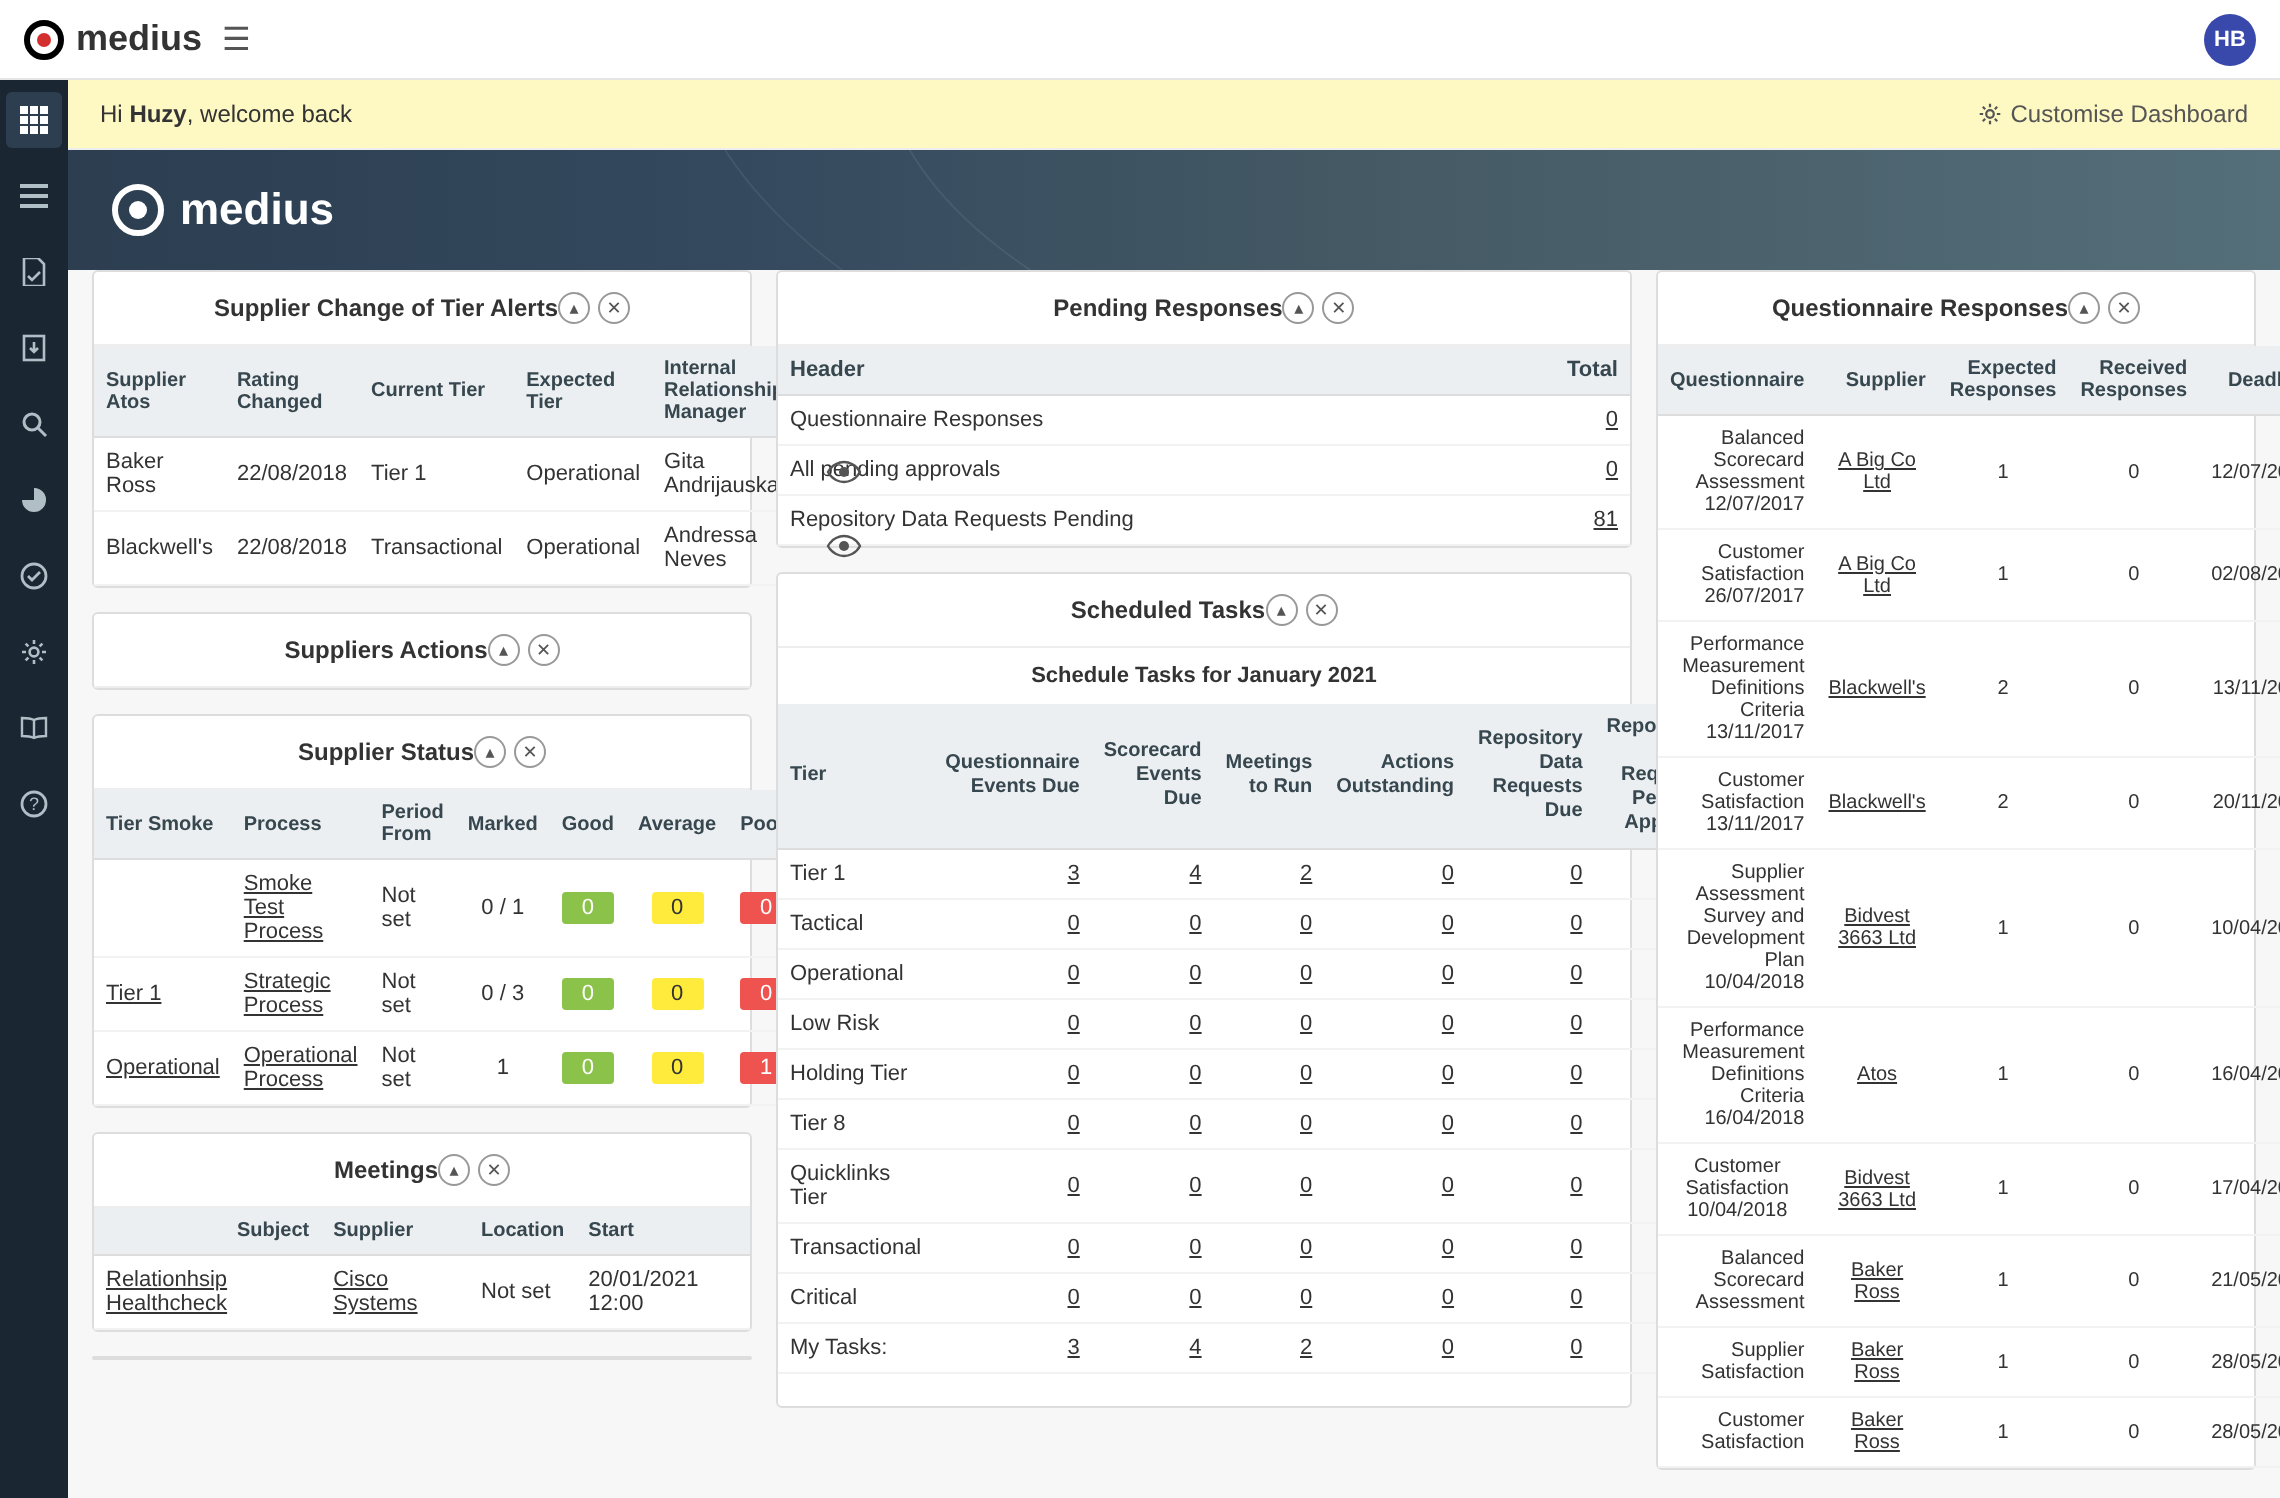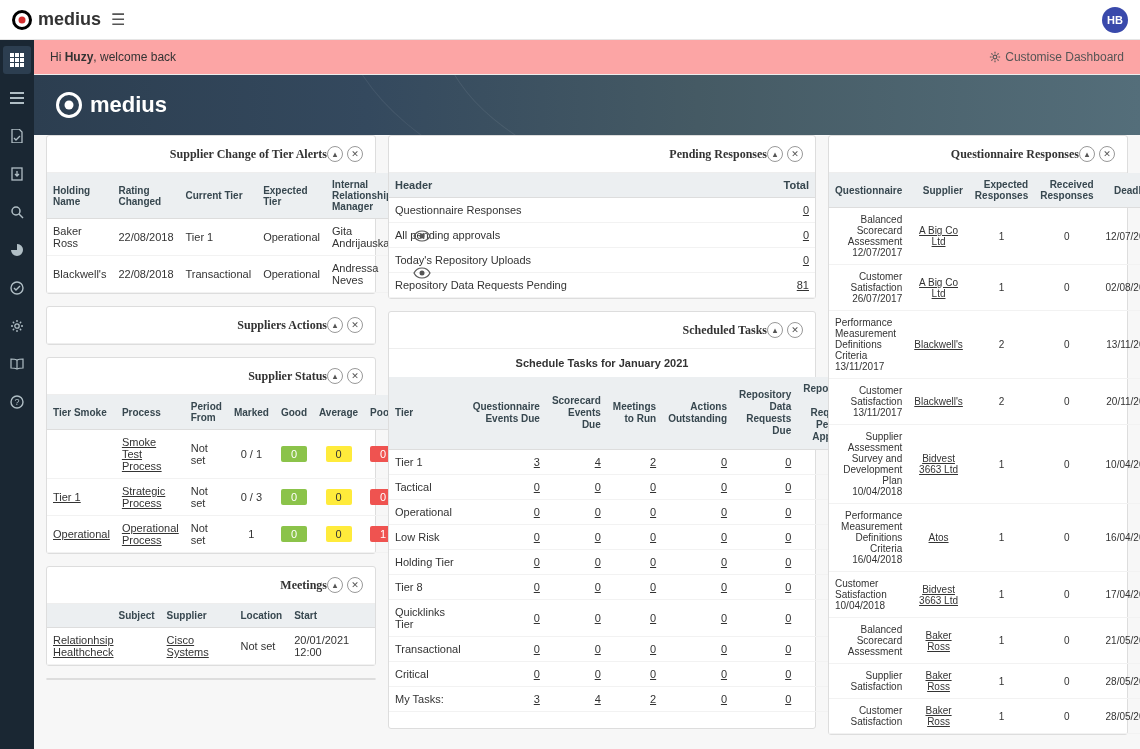--- a/index.html
+++ b/index.html
@@ -10,39 +10,39 @@
   .logo-circle { width: 20px; height: 20px; border: 3px solid #000; border-radius: 50%; position: relative; }
   .logo-circle::after { content: ''; position: absolute; top: 50%; left: 50%; transform: translate(-50%, -50%); width: 7px; height: 7px; background: #d32f2f; border-radius: 50%; }
   .logo-text { font-size: 18px; font-weight: 600; color: #333; }
   .hamburger { cursor: pointer; color: #555; font-size: 16px; }
   .avatar { width: 26px; height: 26px; background: #3949ab; color: #fff; border-radius: 50%; display: flex; align-items: center; justify-content: center; font-size: 11px; font-weight: bold; }
   .layout { display: flex; }
   .sidenav { width: 34px; background: #1a2733; display: flex; flex-direction: column; align-items: center; padding-top: 6px; gap: 10px; min-height: calc(100vh - 40px); }
   .sidenav-item { width: 28px; height: 28px; display: flex; align-items: center; justify-content: center; color: #b0bec5; cursor: pointer; border-radius: 3px; }
   .sidenav-item.active { background: #2c3e50; color: #fff; }
   .main { flex: 1; background: #f7f7f7; overflow: auto; }
-  .welcome-row { display: flex; justify-content: space-between; align-items: center; padding: 10px 16px; background: #fca5a5; border-bottom: 1px solid #eee; }
+  .welcome-row { display: flex; justify-content: space-between; align-items: center; padding: 10px 16px; background: #fef9c3; border-bottom: 1px solid #eee; }
   .welcome-row .cust { color: #555; cursor: pointer; display: flex; align-items: center; gap: 4px; }
   .welcome-row .bold { font-weight: bold; }
   .banner { height: 60px; background: linear-gradient(90deg, #2c3e50 0%, #34495e 30%, #455a64 60%, #546e7a 100%); position: relative; display: flex; align-items: center; padding-left: 22px; overflow: hidden; }
   .banner .wave { position: absolute; border: 1px solid rgba(255, 255, 255, 0.08); border-radius: 50%; width: 900px; height: 400px; right: -200px; top: -250px; }
   .banner .wave2 { position: absolute; border: 1px solid rgba(255, 255, 255, 0.07); border-radius: 50%; width: 1100px; height: 500px; right: -300px; top: -320px; }
   .banner-logo { display: flex; align-items: center; gap: 8px; position: relative; z-index: 1; }
   .banner-logo .bcircle { width: 26px; height: 26px; border: 3px solid #fff; border-radius: 50%; position: relative; }
   .banner-logo .bcircle::after { content: ''; position: absolute; top: 50%; left: 50%; transform: translate(-50%, -50%); width: 9px; height: 9px; background: #fff; border-radius: 50%; }
   .banner-logo .btext { font-size: 22px; font-weight: 600; color: #fff; }
   .editql-row { text-align: right; padding: 8px 16px; background: #fff; }
   .editql-row .ql { color: #1565c0; cursor: pointer; font-size: 11px; display: inline-flex; align-items: center; gap: 4px; }
   .columns { display: flex; gap: 12px; padding: 0 12px 16px; align-items: flex-start; }
   .col { display: flex; flex-direction: column; gap: 12px; }
   .col-a { width: 330px; }
   .col-b { flex: 1; min-width: 390px; }
   .col-c { width: 300px; }
   .card { background: #fff; border: 1px solid #ddd; border-radius: 3px; }
-  .card-head { display: flex; justify-content: flex-end; align-items: center; padding: 10px 12px; border-bottom: 1px solid #eee; font-family: Liberation Serif, serif; }
+  .card-head { display: flex; justify-content: center; align-items: center; padding: 10px 12px; border-bottom: 1px solid #eee; }
   .card-title { font-weight: 600; font-size: 12px; }
   .card-ctrls { display: flex; gap: 4px; }
   .iconbtn { width: 16px; height: 16px; border: 1px solid #999; border-radius: 50%; font-size: 9px; display: flex; align-items: center; justify-content: center; cursor: pointer; color: #555; background: #fff; }
   .card-body { padding: 0; }
   table { width: 100%; border-collapse: collapse; font-size: 11px; }
   th { background: #eceff1; text-align: left; padding: 6px 6px; font-weight: 600; color: #37474f; border-bottom: 1px solid #ddd; }
   td { padding: 6px 6px; border-bottom: 1px solid #f2f2f2; vertical-align: middle; }
   .eye-icon { width: 18px; height: 12px; display: inline-block; position: relative; cursor: pointer; }
   .eye-icon svg { width: 18px; height: 12px; }
   .empty-msg { text-align: center; padding: 14px; font-size: 11px; color: #555; }
@@ -185,21 +185,21 @@
             <span class="card-title">Supplier Change of Tier Alerts</span>
             <div class="card-ctrls">
               <span class="iconbtn">▴</span>
               <span class="iconbtn">✕</span>
             </div>
           </div>
           <div class="card-body">
             <table>
               <thead class="small-th">
                   <tr>
-                <th>Holding Name</th>
+                <th>Supplier Atos</th>
                 <th>Rating Changed</th>
                 <th>Current Tier</th>
                 <th>Expected Tier</th>
                 <th>Internal Relationship Manager</th>
                 <th></th>
               </tr>
                 </thead>
               <tbody id="tier-alerts-body">
                   <tr>
                     <td>Baker Ross</td>
@@ -346,24 +346,20 @@
                 <th class="th-r">Total</th>
               </tr>
                 </thead>
               <tbody id="pending-body">
                   <tr>
                     <td>Questionnaire Responses</td>
                     <td class="td-r"><span class="ulink">0</span></td>
                   </tr>
                   <tr>
                     <td>All pending approvals</td>
-                    <td class="td-r"><span class="ulink">0</span></td>
-                  </tr>
-                  <tr>
-                    <td>Today's Repository Uploads</td>
                     <td class="td-r"><span class="ulink">0</span></td>
                   </tr>
                   <tr>
                     <td>Repository Data Requests Pending</td>
                     <td class="td-r"><span class="ulink">81</span></td>
                   </tr>
                 </tbody>
             </table>
           </div>
         </div>
@@ -524,21 +520,21 @@
                     <td>12/07/2017</td>
                   </tr>
                   <tr>
                     <td style="text-align:right">Customer Satisfaction 26/07/2017</td>
                     <td style="text-align:center"><span class="ulink">A Big Co Ltd</span></td>
                     <td style="text-align:center">1</td>
                     <td style="text-align:center">0</td>
                     <td>02/08/2017</td>
                   </tr>
                   <tr>
-                    <td style="text-align:left">Performance Measurement Definitions Criteria 13/11/2017</td>
+                    <td style="text-align:right">Performance Measurement Definitions Criteria 13/11/2017</td>
                     <td style="text-align:center"><span class="ulink">Blackwell's</span></td>
                     <td style="text-align:center">2</td>
                     <td style="text-align:center">0</td>
                     <td>13/11/2017</td>
                   </tr>
                   <tr>
                     <td style="text-align:right">Customer Satisfaction 13/11/2017</td>
                     <td style="text-align:center"><span class="ulink">Blackwell's</span></td>
                     <td style="text-align:center">2</td>
                     <td style="text-align:center">0</td>
@@ -552,21 +548,21 @@
                     <td>10/04/2018</td>
                   </tr>
                   <tr>
                     <td style="text-align:right">Performance Measurement Definitions Criteria 16/04/2018</td>
                     <td style="text-align:center"><span class="ulink">Atos</span></td>
                     <td style="text-align:center">1</td>
                     <td style="text-align:center">0</td>
                     <td>16/04/2018</td>
                   </tr>
                   <tr>
-                    <td style="text-align:left">Customer Satisfaction 10/04/2018</td>
+                    <td style="text-align:center">Customer Satisfaction 10/04/2018</td>
                     <td style="text-align:center"><span class="ulink">Bidvest 3663 Ltd</span></td>
                     <td style="text-align:center">1</td>
                     <td style="text-align:center">0</td>
                     <td>17/04/2018</td>
                   </tr>
                   <tr>
                     <td style="text-align:right">Balanced Scorecard Assessment</td>
                     <td style="text-align:center"><span class="ulink">Baker Ross</span></td>
                     <td style="text-align:center">1</td>
                     <td style="text-align:center">0</td>

